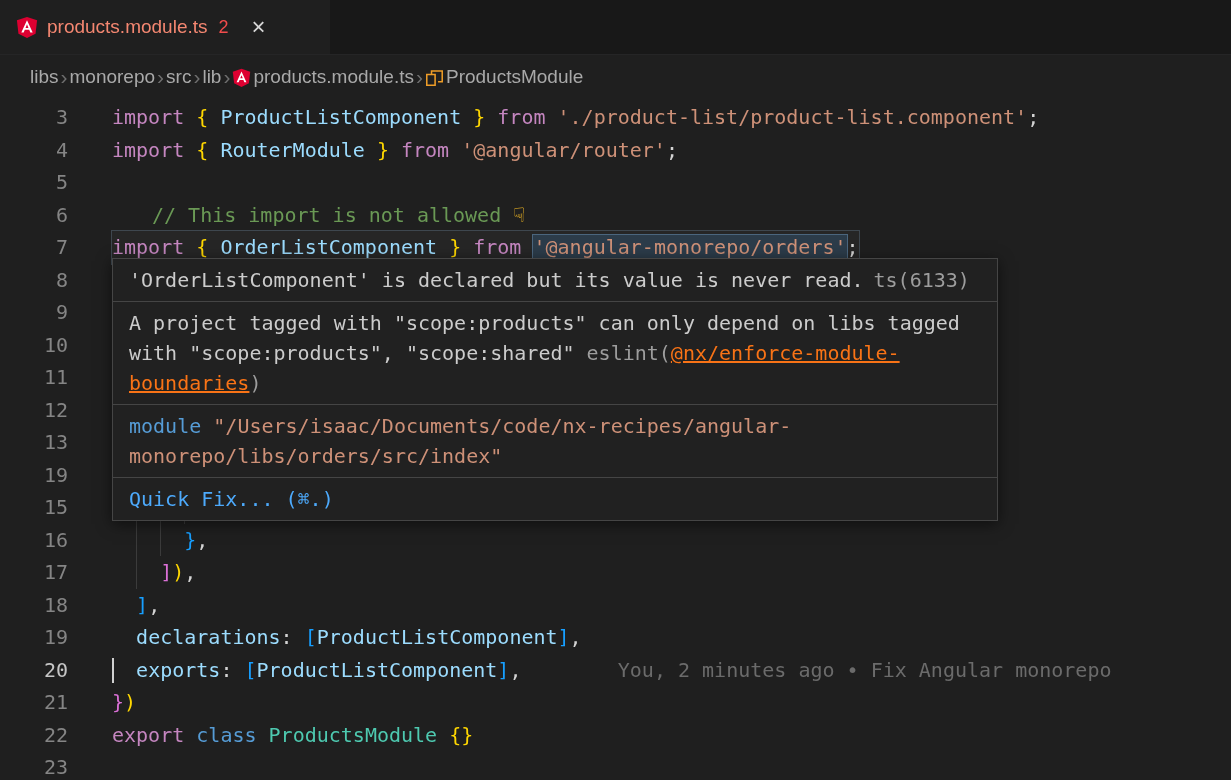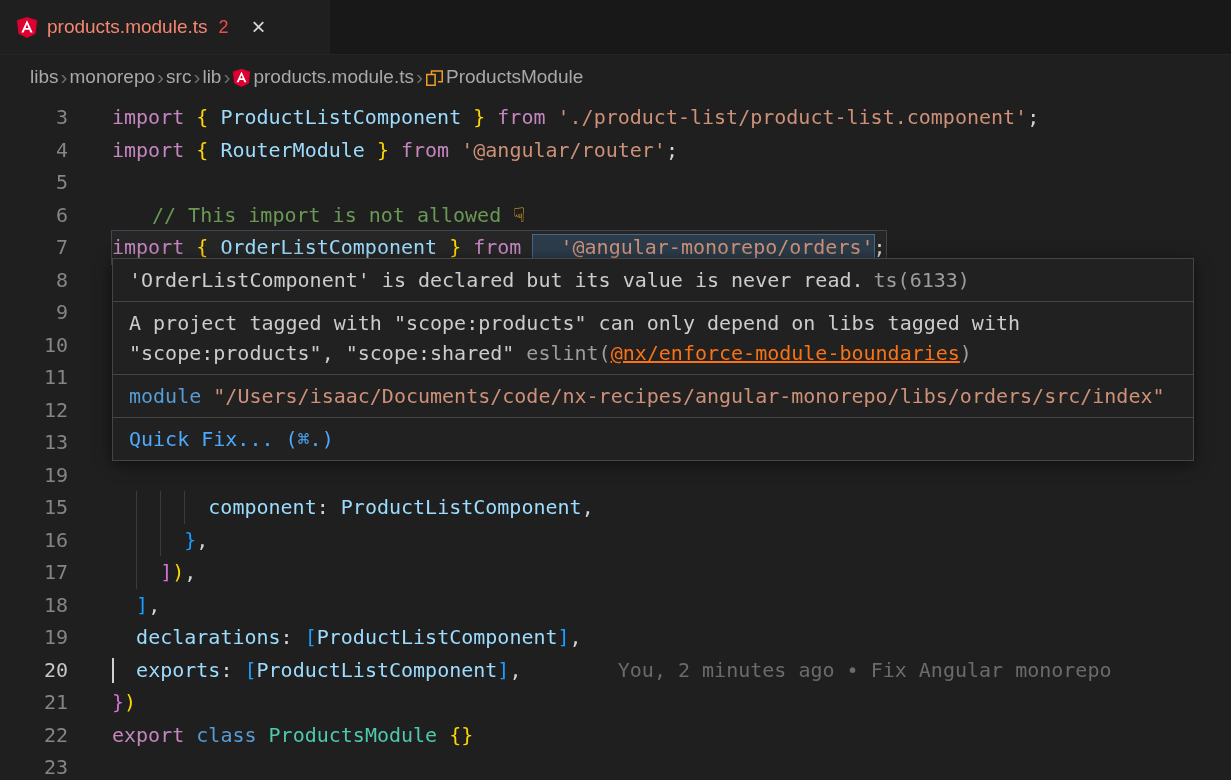--- a/index.html
+++ b/index.html
@@ -42,25 +42,25 @@
   .tok-ident { color:#9cdcfe; }
   .tok-cls   { color:#4ec9b0; }
   .tok-str   { color:#ce9178; }
   .tok-punc  { color:#d4d4d4; }
   .tok-b1    { color:#ffd700; }
   .tok-b2    { color:#da70d6; }
   .tok-b3    { color:#179fff; }
   .tok-cmt   { color:#6a9955;margin-left:40px; }
   .tok-emoji { color:#fbbf24; }
   .tok-sp    { color:#d4d4d4; }
-  .tok-hl    { background:rgba(56,103,143,0.35); outline:1px solid rgba(106,154,199,0.55);padding-left:27px; }
+  .tok-hl    { background:rgba(56,103,143,0.35); outline:1px solid rgba(106,154,199,0.55); }
   .blame { color:#6b6b6b; padding-left:8ch; }
 
   
-  .hover-popup { position:absolute; left:112px; top:159px; width:1082px;
+  .hover-popup { position:absolute; left:112px; top:159px; width:886px;
                  background:#212121; border:1px solid #454545;
                  box-shadow:0 3px 14px rgba(0,0,0,0.55); z-index:5;
                  font-size:20px; line-height:30px; color:#cccccc; }
   .hover-row { padding:6px 16px; border-bottom:1px solid #454545; }
   .dim { color:#9d9d9d; }
   .ml  { margin-left:10px; }
   .rule-link { color:#f97316; text-decoration:underline; cursor:pointer; }
   .hover-actions { padding:6px 16px; display:flex; gap:30px; }
   .hover-action { color:#4daafc; cursor:pointer; text-decoration:none; }
 </style>

